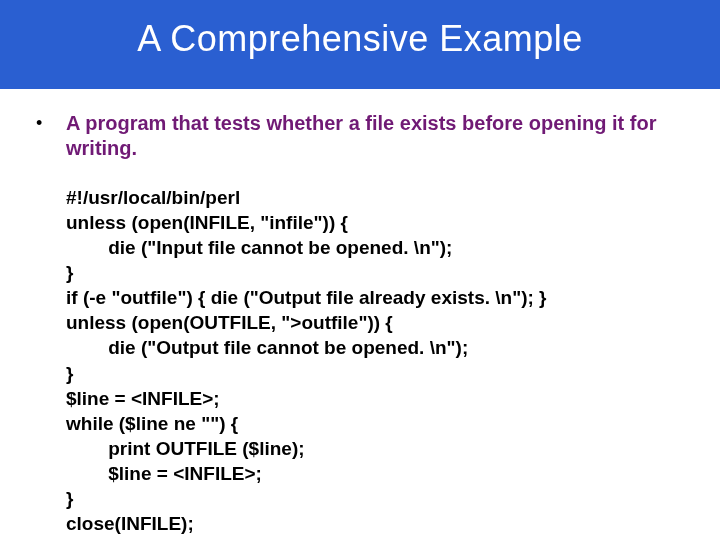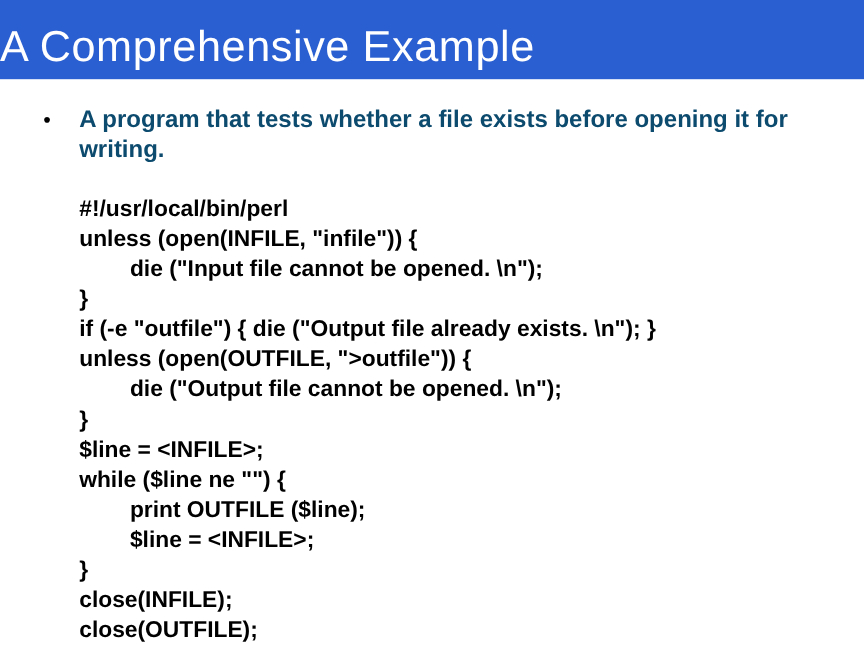--- a/index.html
+++ b/index.html
@@ -13,21 +13,22 @@
   }
   .slide {
     width: 720px;
     height: 540px;
     box-sizing: border-box;
   }
   .title-band {
     background: #2a5fd1;
     width: 100%;
     box-sizing: border-box;
-    padding: 18px 0 6px 0;
+    padding: 18px 0 29px 0;
+    text-align: center;
   }
   .title-text {
     color: #ffffff;
     font-size: 36px;
     font-weight: normal;
     letter-spacing: 0.5px;
   }
   .body {
     padding: 22px 36px 0 36px;
     box-sizing: border-box;
@@ -39,21 +40,21 @@
   .bullet-dot {
     width: 30px;
     font-size: 18px;
     line-height: 24px;
     color: #000;
     text-align: left;
   }
   .desc {
     font-size: 20px;
     font-weight: bold;
-    color: #0c4a6e;
+    color: #701a75;
     line-height: 1.25;
     flex: 1;
   }
   .code-block {
     margin-top: 24px;
     margin-left: 30px;
     font-size: 19px;
     font-weight: bold;
     color: #000;
     line-height: 1.32;

